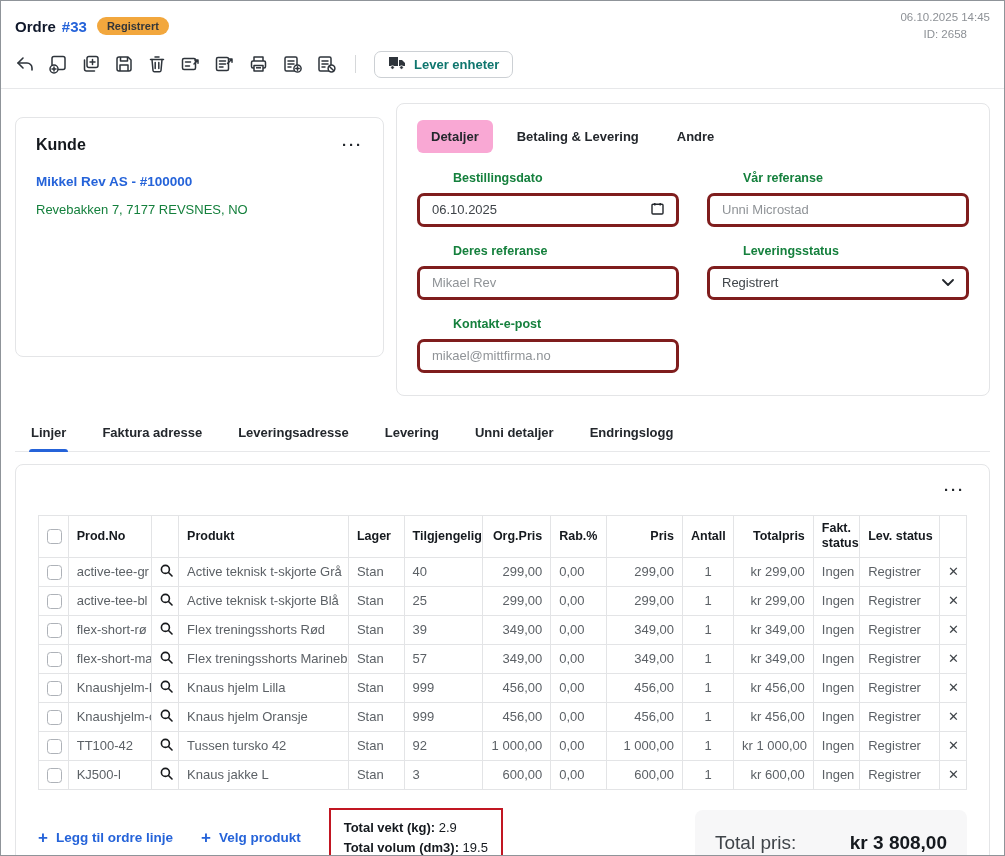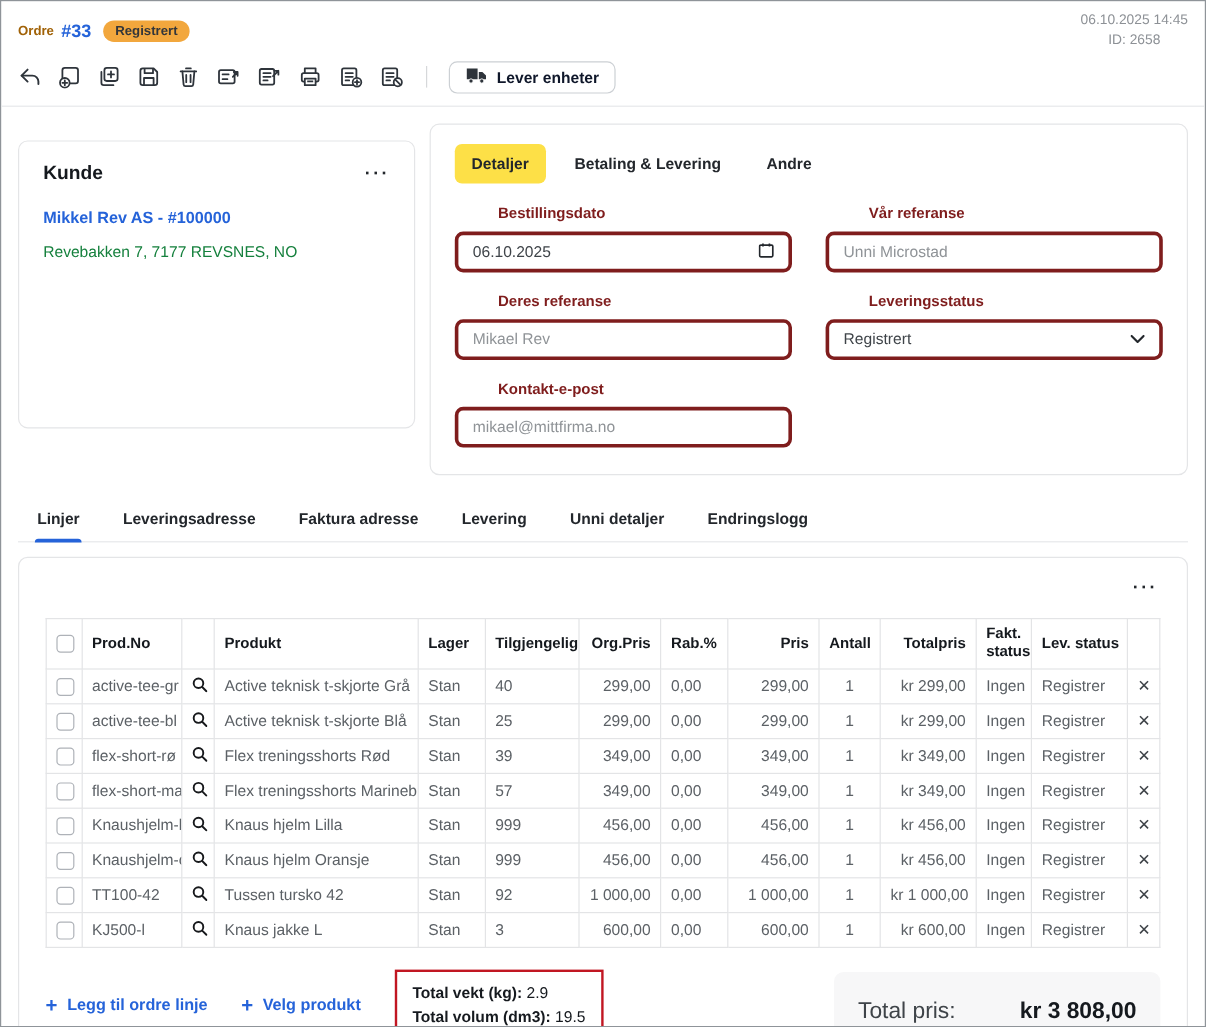--- a/index.html
+++ b/index.html
@@ -8,48 +8,48 @@
     width:1005px; height:856px;
     border:1px solid #8f9499;
     background:#fff;
     font-family:"Liberation Sans", sans-serif;
     color:#1c2126;
     overflow:hidden;
   }
   
   .top { padding:8px 14px 0 14px; border-bottom:1px solid #e7e8ea; }
   .title-row { display:flex; align-items:center; }
-  .title { font-size:11px; font-weight:700; color:#a16207; }
+  .title { font-size:15px; font-weight:700; color:#0f172a; }
   .order-no { font-size:15px; font-weight:700; color:#2563d9; margin-left:6px; }
   .badge { background:#F2A73D; color:#33363a; font-size:11px; font-weight:700;
            border-radius:10px; padding:3px 10px; margin-left:10px; }
   .meta { margin-left:auto; text-align:center; color:#8d9196; font-size:11.5px; line-height:1.5; }
   .toolbar { display:flex; align-items:center; gap:13px; margin-top:7px; padding-bottom:10px; }
   .tb-icon { display:inline-flex; align-items:center; justify-content:center; cursor:pointer; }
   .tb-icon svg { display:block; }
   .tb-sep { width:1px; height:18px; background:#d6d8da; margin:0 5px; }
   .deliver-btn { display:flex; align-items:center; gap:8px; border:1px solid #ccd0d4;
                  border-radius:7px; padding:4px 13px; font-size:13px; font-weight:600;
-                 color:#0f172a; background:#fff; cursor:pointer; }
+                 color:#0f766e; background:#fff; cursor:pointer; }
   
   .content { padding:14px; }
   .cards-row { display:flex; gap:12px; align-items:flex-start; }
   .card { border:1px solid #e4e5e7; border-radius:8px; background:#fff; }
-  .customer-card { width:331px; margin-top:14px; padding:18px 20px; height:240px; }
+  .customer-card { width:369px; margin-top:14px; padding:18px 20px; height:240px; }
   .cc-head { display:flex; align-items:center; justify-content:space-between; }
   .cc-title { font-size:16px; font-weight:700; color:#15191e; }
   .ellipsis { font-size:15px; font-weight:900; letter-spacing:2px; color:#23272c; cursor:pointer; line-height:10px; }
   .cc-link { color:#2563d9; font-size:13.5px; font-weight:600; margin-top:20px; cursor:pointer; }
   .cc-line { color:#15803d; font-size:13px; margin-top:13px; }
   .details-card { flex:1; padding:16px 20px 22px; min-height:252px; }
   .dtabs { display:flex; gap:10px; }
   .dtab { font-size:13px; font-weight:600; color:#23272c; padding:9px 14px; border-radius:6px; cursor:pointer; }
-  .dtab.active { background:#fde047; }
+  .dtab.active { background:#f9a8d4; }
   .form-grid { display:grid; grid-template-columns:1fr 1fr; column-gap:28px; row-gap:17px; margin-top:18px; }
-  .field-label { font-size:12.5px; font-weight:700; color:#7f1d1d; display:block; margin-bottom:8px;padding-left:36px; }
+  .field-label { font-size:12.5px; font-weight:700; color:#15803d; display:block; margin-bottom:8px;padding-left:36px; }
   .input { height:34px; border:3px solid #7f1d1d; border-radius:7px; display:flex; align-items:center;
            justify-content:space-between; padding:0 12px; font-size:13px; color:#8f9397; background:#fff; }
   .input.dark { color:#3f4449; }
   
   .stabs { display:flex; gap:32px; border-bottom:1px solid #e7e8ea; margin-top:20px; padding:0 14px; }
   .stab { font-size:13px; font-weight:600; color:#23272c; padding:9px 2px 11px; position:relative; cursor:pointer; }
   .stab.active::after { content:""; position:absolute; left:0; right:0; bottom:-1px; height:3px;
                         background:#2563d9; border-radius:3px 3px 0 0; }
   
   .main-card { margin-top:12px; padding:10px 22px 22px; }
@@ -240,22 +240,22 @@
           <div class="input">
             <span>mikael@mittfirma.no</span>
           </div>
         </div>
       </div>
     </div>
   </div>
 
   <div class="stabs">
     <span class="stab active">Linjer</span>
+    <span class="stab">Faktura adresse</span>
     <span class="stab">Leveringsadresse</span>
-    <span class="stab">Faktura adresse</span>
     <span class="stab">Levering</span>
     <span class="stab">Unni detaljer</span>
     <span class="stab">Endringslogg</span>
   </div>
 
   <div class="card main-card">
     <div class="mc-ellipsis"><span class="ellipsis">···</span></div>
 
     <table class="lines">
       <colgroup>

